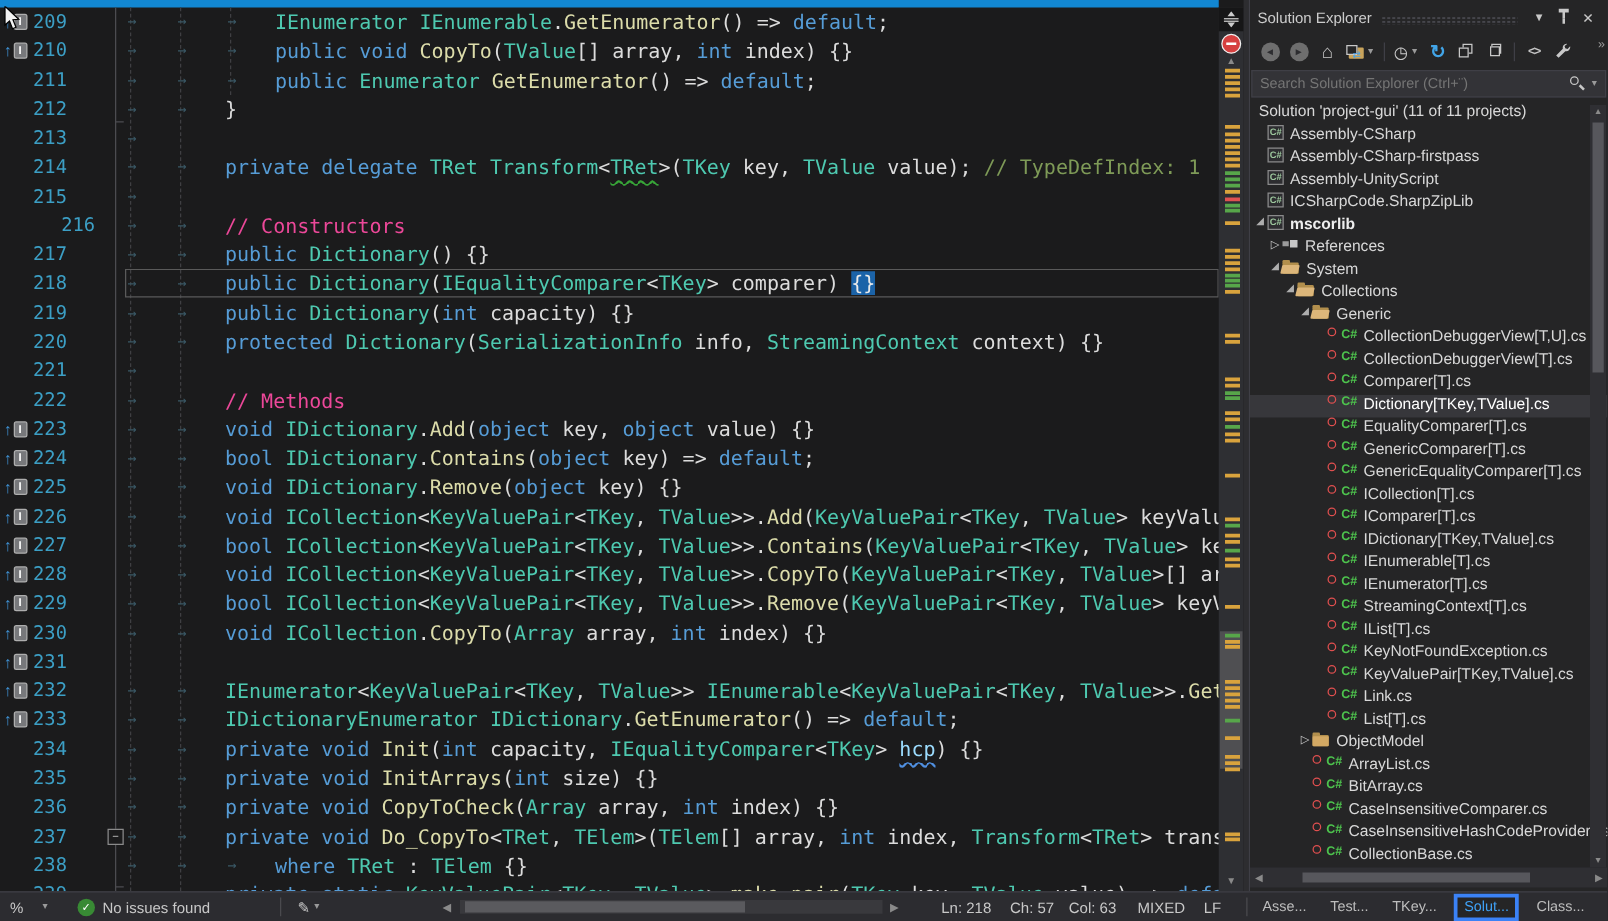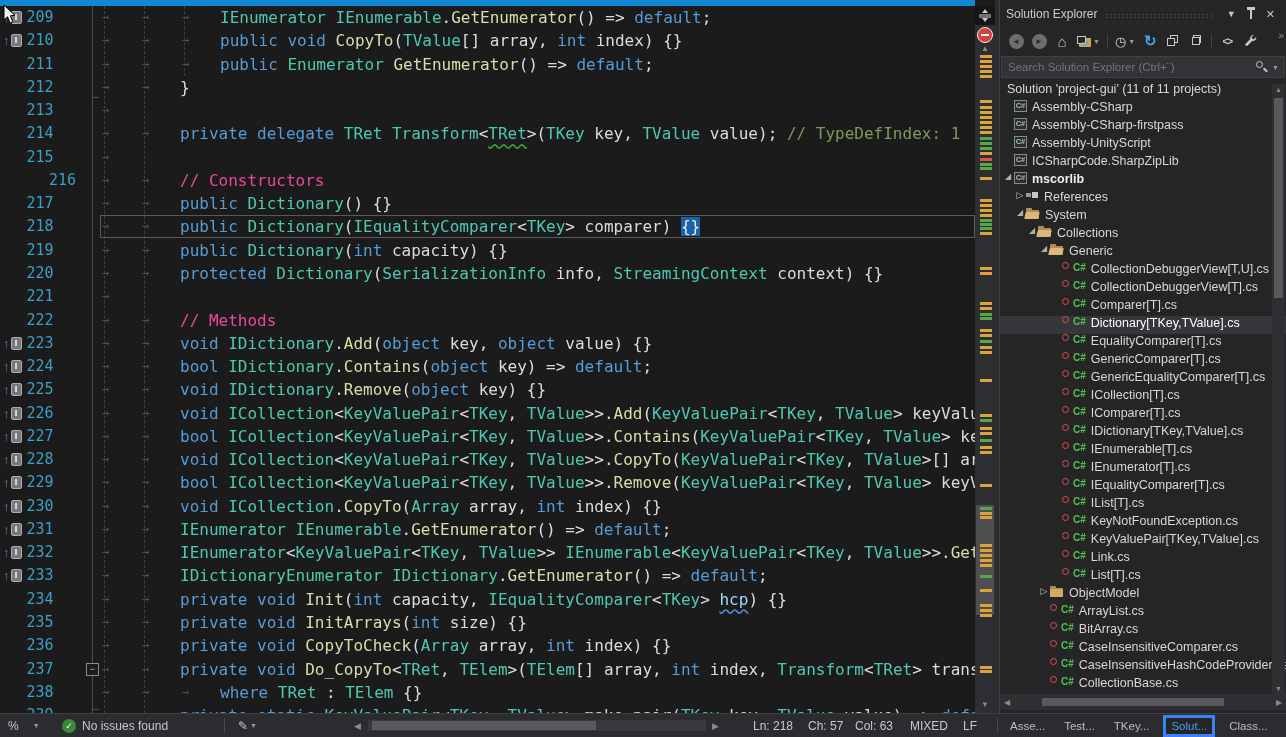--- a/index.html
+++ b/index.html
@@ -280,21 +280,20 @@
         <div class="crow" style="top: 285.24px;"><span class="tab">→</span></div>
         <div class="crow" style="top: 308.51px;"><span class="tab">→</span><span class="tab">→</span><span class="c">// Methods</span></div>
         <div class="crow" style="top: 331.78px;"><span class="tab">→</span><span class="tab">→</span><span class="k">void </span><span class="t">IDictionary</span><span class="i">.</span><span class="m">Add</span><span class="i">(</span><span class="k">object</span><span class="i"> key, </span><span class="k">object</span><span class="i"> value) {}</span></div>
         <div class="crow" style="top: 355.05px;"><span class="tab">→</span><span class="tab">→</span><span class="k">bool </span><span class="t">IDictionary</span><span class="i">.</span><span class="m">Contains</span><span class="i">(</span><span class="k">object</span><span class="i"> key) =&gt; </span><span class="k">default</span><span class="i">;</span></div>
         <div class="crow" style="top: 378.32px;"><span class="tab">→</span><span class="tab">→</span><span class="k">void </span><span class="t">IDictionary</span><span class="i">.</span><span class="m">Remove</span><span class="i">(</span><span class="k">object</span><span class="i"> key) {}</span></div>
         <div class="crow" style="top: 401.59px;"><span class="tab">→</span><span class="tab">→</span><span class="k">void </span><span class="t">ICollection</span><span class="i">&lt;</span><span class="t">KeyValuePair</span><span class="i">&lt;</span><span class="t">TKey</span><span class="i">, </span><span class="t">TValue</span><span class="i">&gt;&gt;.</span><span class="m">Add</span><span class="i">(</span><span class="t">KeyValuePair</span><span class="i">&lt;</span><span class="t">TKey</span><span class="i">, </span><span class="t">TValue</span><span class="i">&gt; keyValuePair) {}</span></div>
         <div class="crow" style="top: 424.86px;"><span class="tab">→</span><span class="tab">→</span><span class="k">bool </span><span class="t">ICollection</span><span class="i">&lt;</span><span class="t">KeyValuePair</span><span class="i">&lt;</span><span class="t">TKey</span><span class="i">, </span><span class="t">TValue</span><span class="i">&gt;&gt;.</span><span class="m">Contains</span><span class="i">(</span><span class="t">KeyValuePair</span><span class="i">&lt;</span><span class="t">TKey</span><span class="i">, </span><span class="t">TValue</span><span class="i">&gt; keyValuePair) =&gt; </span></div>
         <div class="crow" style="top: 448.13px;"><span class="tab">→</span><span class="tab">→</span><span class="k">void </span><span class="t">ICollection</span><span class="i">&lt;</span><span class="t">KeyValuePair</span><span class="i">&lt;</span><span class="t">TKey</span><span class="i">, </span><span class="t">TValue</span><span class="i">&gt;&gt;.</span><span class="m">CopyTo</span><span class="i">(</span><span class="t">KeyValuePair</span><span class="i">&lt;</span><span class="t">TKey</span><span class="i">, </span><span class="t">TValue</span><span class="i">&gt;[] array, </span></div>
         <div class="crow" style="top: 471.4px;"><span class="tab">→</span><span class="tab">→</span><span class="k">bool </span><span class="t">ICollection</span><span class="i">&lt;</span><span class="t">KeyValuePair</span><span class="i">&lt;</span><span class="t">TKey</span><span class="i">, </span><span class="t">TValue</span><span class="i">&gt;&gt;.</span><span class="m">Remove</span><span class="i">(</span><span class="t">KeyValuePair</span><span class="i">&lt;</span><span class="t">TKey</span><span class="i">, </span><span class="t">TValue</span><span class="i">&gt; keyValuePair) =&gt; </span></div>
         <div class="crow" style="top: 494.67px;"><span class="tab">→</span><span class="tab">→</span><span class="k">void </span><span class="t">ICollection</span><span class="i">.</span><span class="m">CopyTo</span><span class="i">(</span><span class="t">Array</span><span class="i"> array, </span><span class="k">int</span><span class="i"> index) {}</span></div>
-        <div class="crow" style="top: 517.94px;"><span class="tab">→</span><span class="tab">→</span><span class="t">IEnumerator </span><span class="t">IEnumerable</span><span class="i">.</span><span class="m">GetEnumerator</span><span class="i">() =&gt; </span><span class="k">default</span><span class="i">;</span></div>
         <div class="crow" style="top: 541.21px;"><span class="tab">→</span><span class="tab">→</span><span class="t">IEnumerator</span><span class="i">&lt;</span><span class="t">KeyValuePair</span><span class="i">&lt;</span><span class="t">TKey</span><span class="i">, </span><span class="t">TValue</span><span class="i">&gt;&gt; </span><span class="t">IEnumerable</span><span class="i">&lt;</span><span class="t">KeyValuePair</span><span class="i">&lt;</span><span class="t">TKey</span><span class="i">, </span><span class="t">TValue</span><span class="i">&gt;&gt;.</span><span class="m">GetEnumerator</span></div>
         <div class="crow" style="top: 564.48px;"><span class="tab">→</span><span class="tab">→</span><span class="t">IDictionaryEnumerator </span><span class="t">IDictionary</span><span class="i">.</span><span class="m">GetEnumerator</span><span class="i">() =&gt; </span><span class="k">default</span><span class="i">;</span></div>
         <div class="crow" style="top: 587.75px;"><span class="tab">→</span><span class="tab">→</span><span class="k">private </span><span class="k">void </span><span class="m">Init</span><span class="i">(</span><span class="k">int</span><span class="i"> capacity, </span><span class="t">IEqualityComparer</span><span class="i">&lt;</span><span class="t">TKey</span><span class="i">&gt; </span><span class="pb sqb">hcp</span><span class="i">) {}</span></div>
         <div class="crow" style="top: 611.02px;"><span class="tab">→</span><span class="tab">→</span><span class="k">private </span><span class="k">void </span><span class="m">InitArrays</span><span class="i">(</span><span class="k">int</span><span class="i"> size) {}</span></div>
         <div class="crow" style="top: 634.29px;"><span class="tab">→</span><span class="tab">→</span><span class="k">private </span><span class="k">void </span><span class="m">CopyToCheck</span><span class="i">(</span><span class="t">Array</span><span class="i"> array, </span><span class="k">int</span><span class="i"> index) {}</span></div>
         <div class="crow" style="top: 657.56px;"><span class="tab">→</span><span class="tab">→</span><span class="k">private </span><span class="k">void </span><span class="m">Do_CopyTo</span><span class="i">&lt;</span><span class="t">TRet</span><span class="i">, </span><span class="t">TElem</span><span class="i">&gt;(</span><span class="t">TElem</span><span class="i">[] array, </span><span class="k">int</span><span class="i"> index, </span><span class="t">Transform</span><span class="i">&lt;</span><span class="t">TRet</span><span class="i">&gt; transform) {}</span></div>
         <div class="crow" style="top: 680.83px;"><span class="tab">→</span><span class="tab">→</span><span class="tab">→</span><span class="k">where </span><span class="t">TRet</span><span class="i"> : </span><span class="t">TElem</span><span class="i"> {}</span></div>
         <div class="crow" style="top: 704.1px;"><span class="tab">→</span><span class="tab">→</span><span class="k">private </span><span class="k">static </span><span class="t">KeyValuePair</span><span class="i">&lt;</span><span class="t">TKey</span><span class="i">, </span><span class="t">TValue</span><span class="i">&gt; </span><span class="m">make_pair</span><span class="i">(</span><span class="t">TKey</span><span class="i"> key, </span><span class="t">TValue</span><span class="i"> value) =&gt; </span><span class="k">default</span></div>
       </div>
 
@@ -578,21 +577,21 @@
         <div class="trow" style="padding-left: 50px;">
           <span class="exp"></span>
           <span class="dot"></span>
           <span class="tico csfile">C#</span>
           <span class="tlabel">IEnumerator[T].cs</span>
         </div>
         <div class="trow" style="padding-left: 50px;">
           <span class="exp"></span>
           <span class="dot"></span>
           <span class="tico csfile">C#</span>
-          <span class="tlabel">IEqualityComparer[T].cs</span>
+          <span class="tlabel">StreamingContext[T].cs</span>
         </div>
         <div class="trow" style="padding-left: 50px;">
           <span class="exp"></span>
           <span class="dot"></span>
           <span class="tico csfile">C#</span>
           <span class="tlabel">IList[T].cs</span>
         </div>
         <div class="trow" style="padding-left: 50px;">
           <span class="exp"></span>
           <span class="dot"></span>

